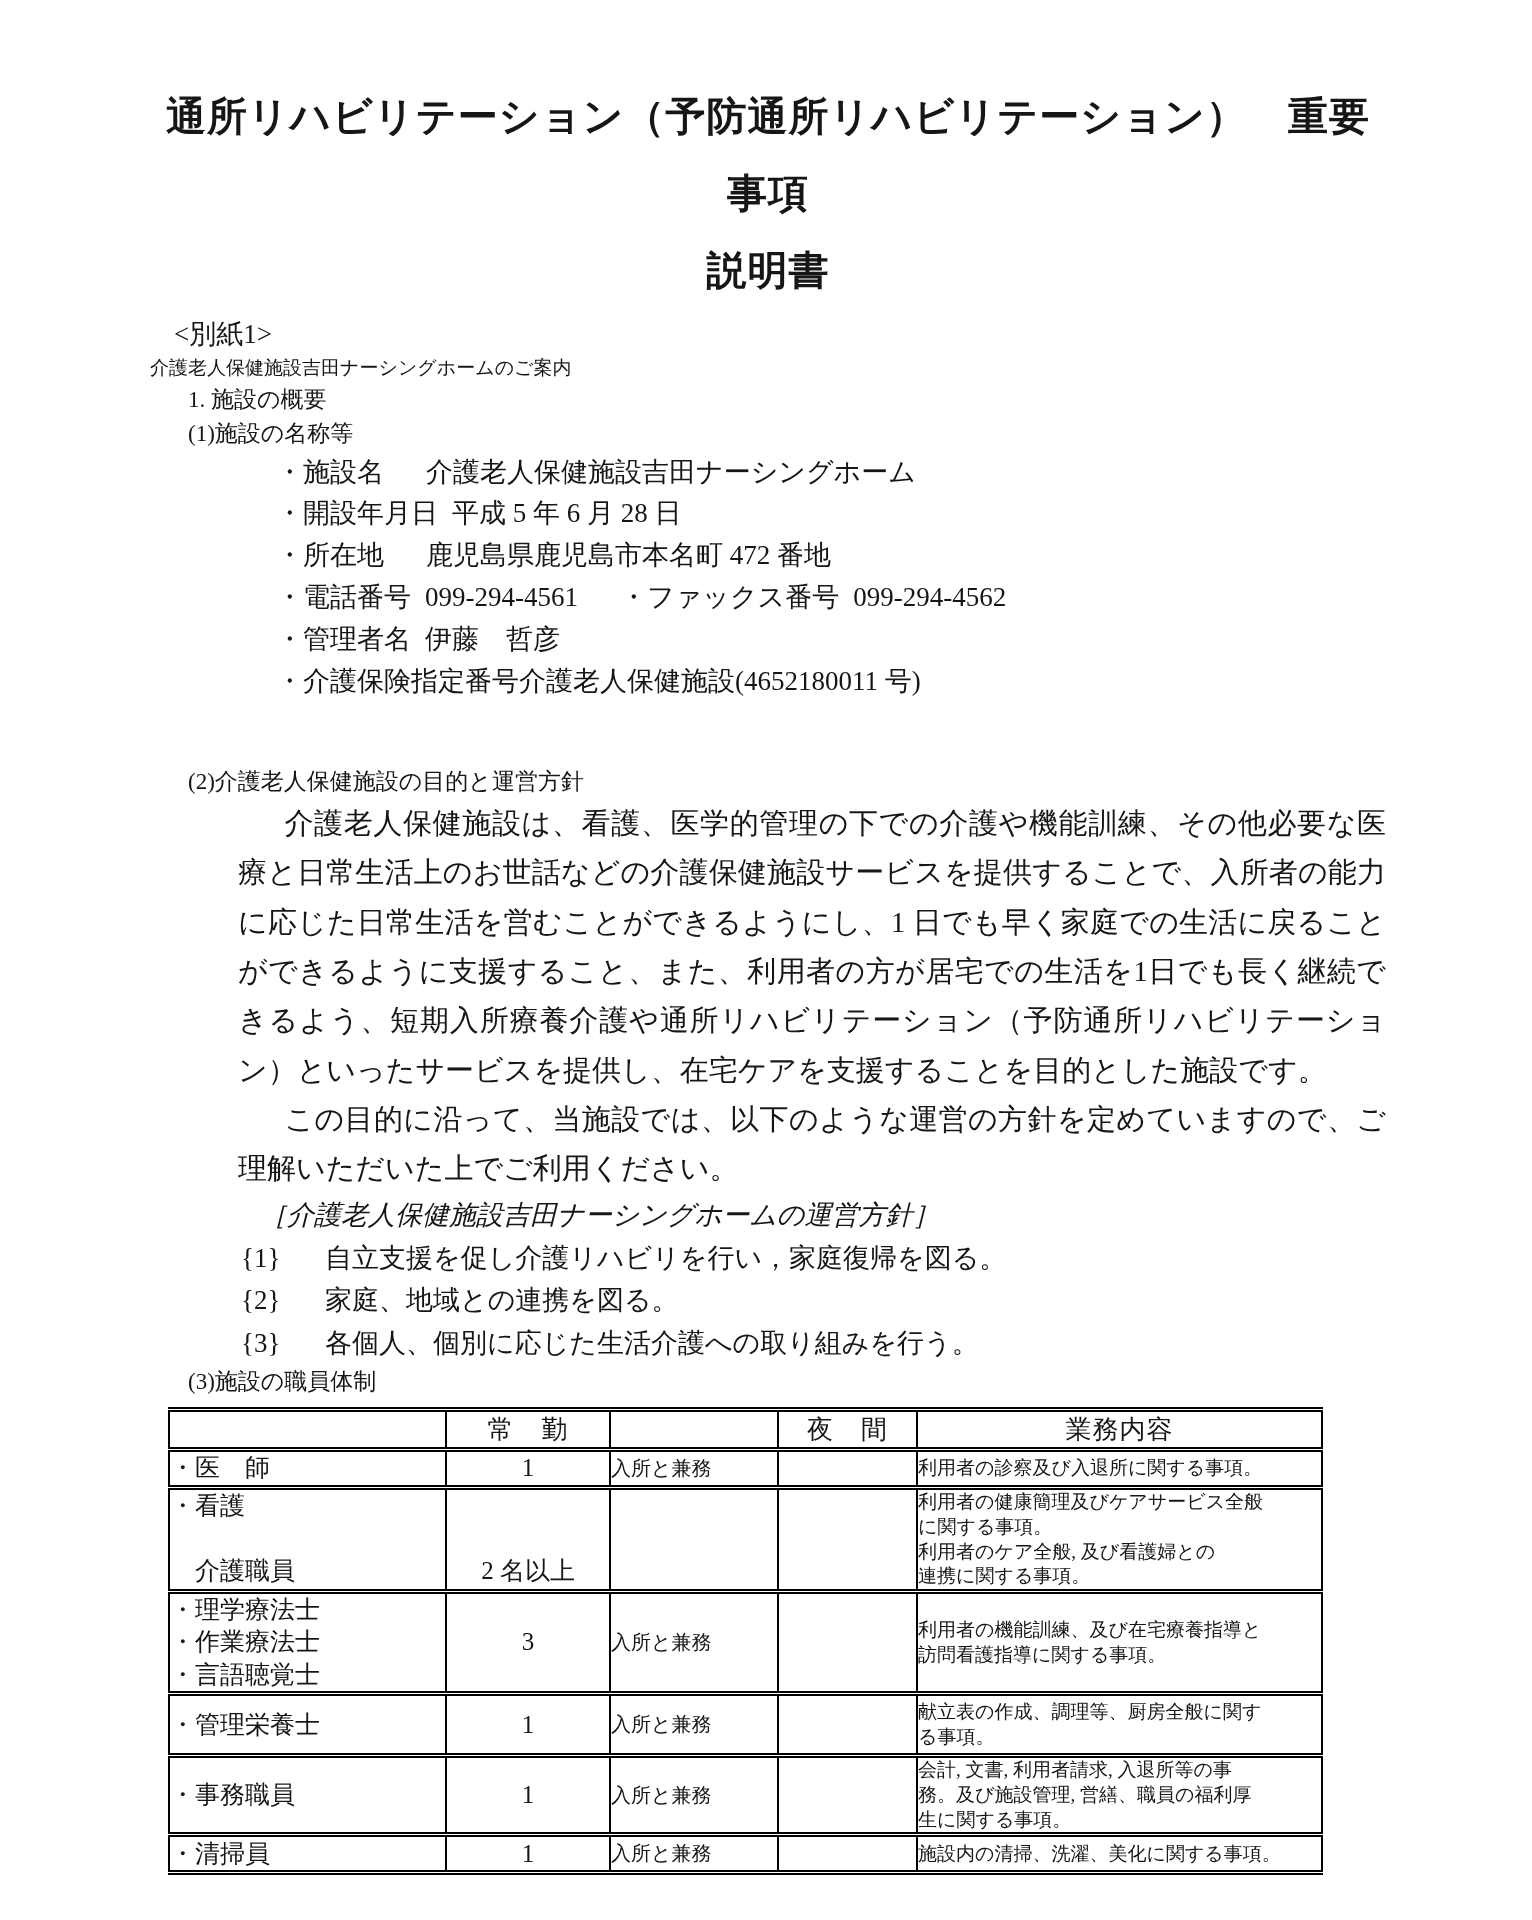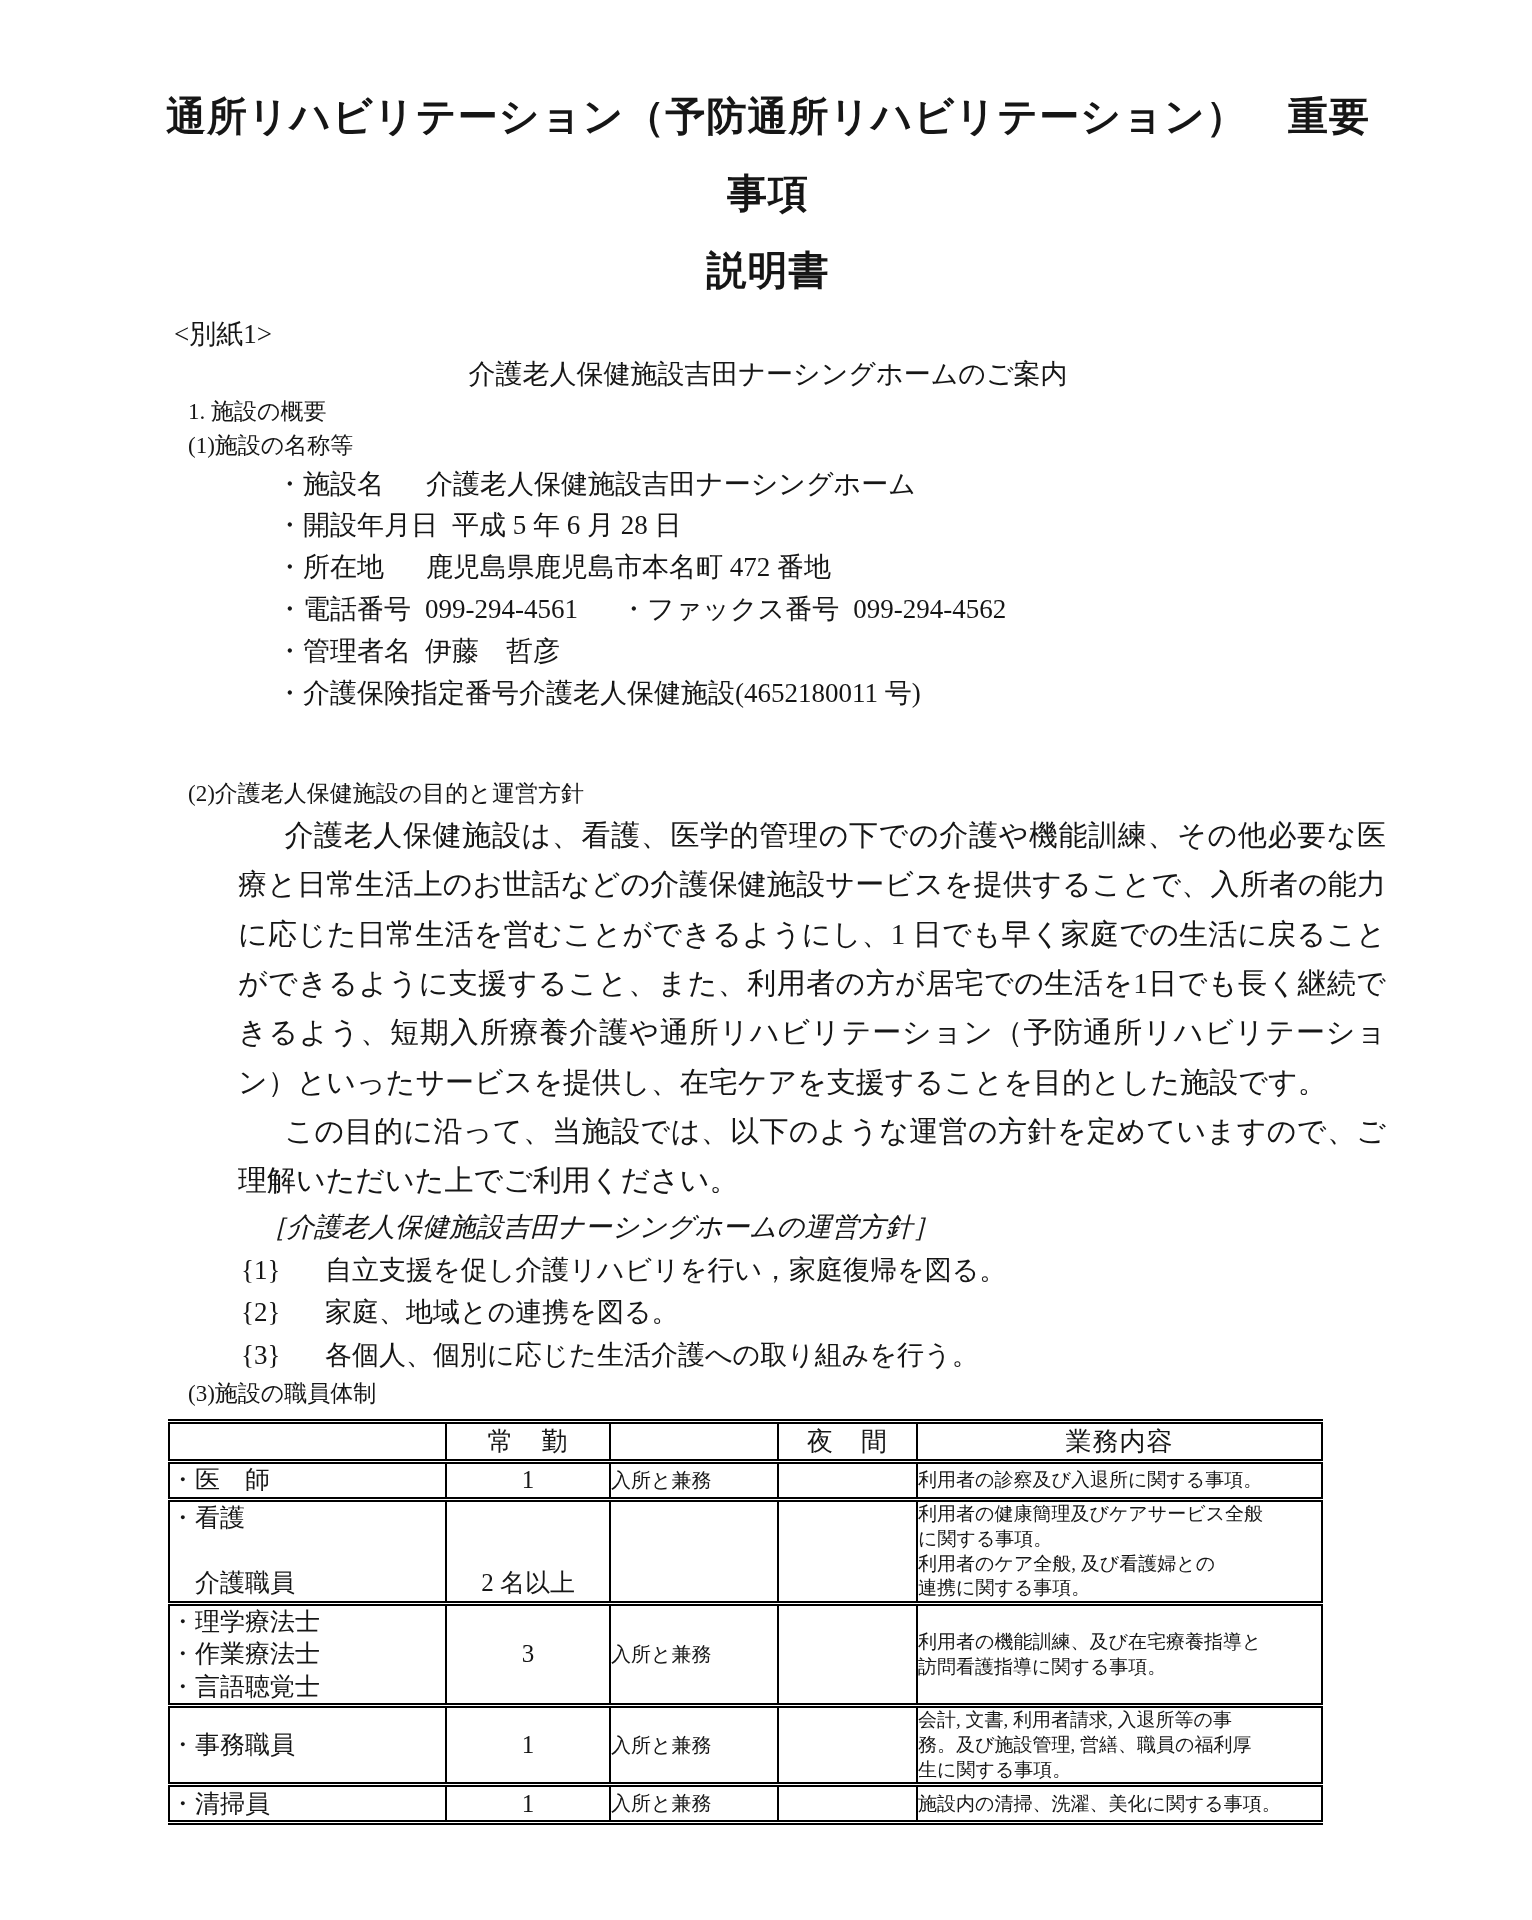--- a/index.html
+++ b/index.html
@@ -8,21 +8,21 @@
     color:#161616;
     font-family:"Liberation Serif","DejaVu Serif",serif;
   }
   .page{padding:78px 146px 0 150px;}
 
   .title{
     text-align:center;font-size:40px;line-height:1.93;font-weight:600;
     letter-spacing:1px;
   }
   .attach{font-size:27px;line-height:1.5;margin-left:24px;margin-top:4px;}
-  .centered{text-align:center;font-size:27px;line-height:1.5;}
+  .centered{text-align:left;font-size:19px;line-height:1.5;}
   .h{font-size:23px;line-height:1.5;margin-left:38px;}
 
   .bullets{margin-left:126px;font-size:27px;line-height:1.55;}
   .lab{display:inline-block;min-width:150px;}
   .gap-fax{margin-left:42px;}
   .sp{margin-left:14px;}
 
   .para{
     margin-left:88px;font-size:29px;line-height:1.7;
     text-align:justify;text-indent:1.6em;
@@ -147,20 +147,28 @@
     <tr style="height:100px">
       <td class="c-role">・理学療法士
 ・作業療法士
 ・言語聴覚士</td>
       <td class="c-num">3</td>
       <td class="c-note">入所と兼務</td>
       <td class="c-note"></td>
       <td class="c-duty">利用者の機能訓練、及び在宅療養指導と
 訪問看護指導に関する事項。</td>
     </tr>
+    <tr style="height:62px">
+      <td class="c-role">・管理栄養士</td>
+      <td class="c-num">1</td>
+      <td class="c-note">入所と兼務</td>
+      <td class="c-note"></td>
+      <td class="c-duty">献立表の作成、調理等、厨房全般に関す
+る事項。</td>
+    </tr>
     <tr style="height:76px">
       <td class="c-role">・事務職員</td>
       <td class="c-num">1</td>
       <td class="c-note">入所と兼務</td>
       <td class="c-note"></td>
       <td class="c-duty">会計, 文書, 利用者請求, 入退所等の事
 務。及び施設管理, 営繕、職員の福利厚
 生に関する事項。</td>
     </tr>
     <tr style="height:38px">

